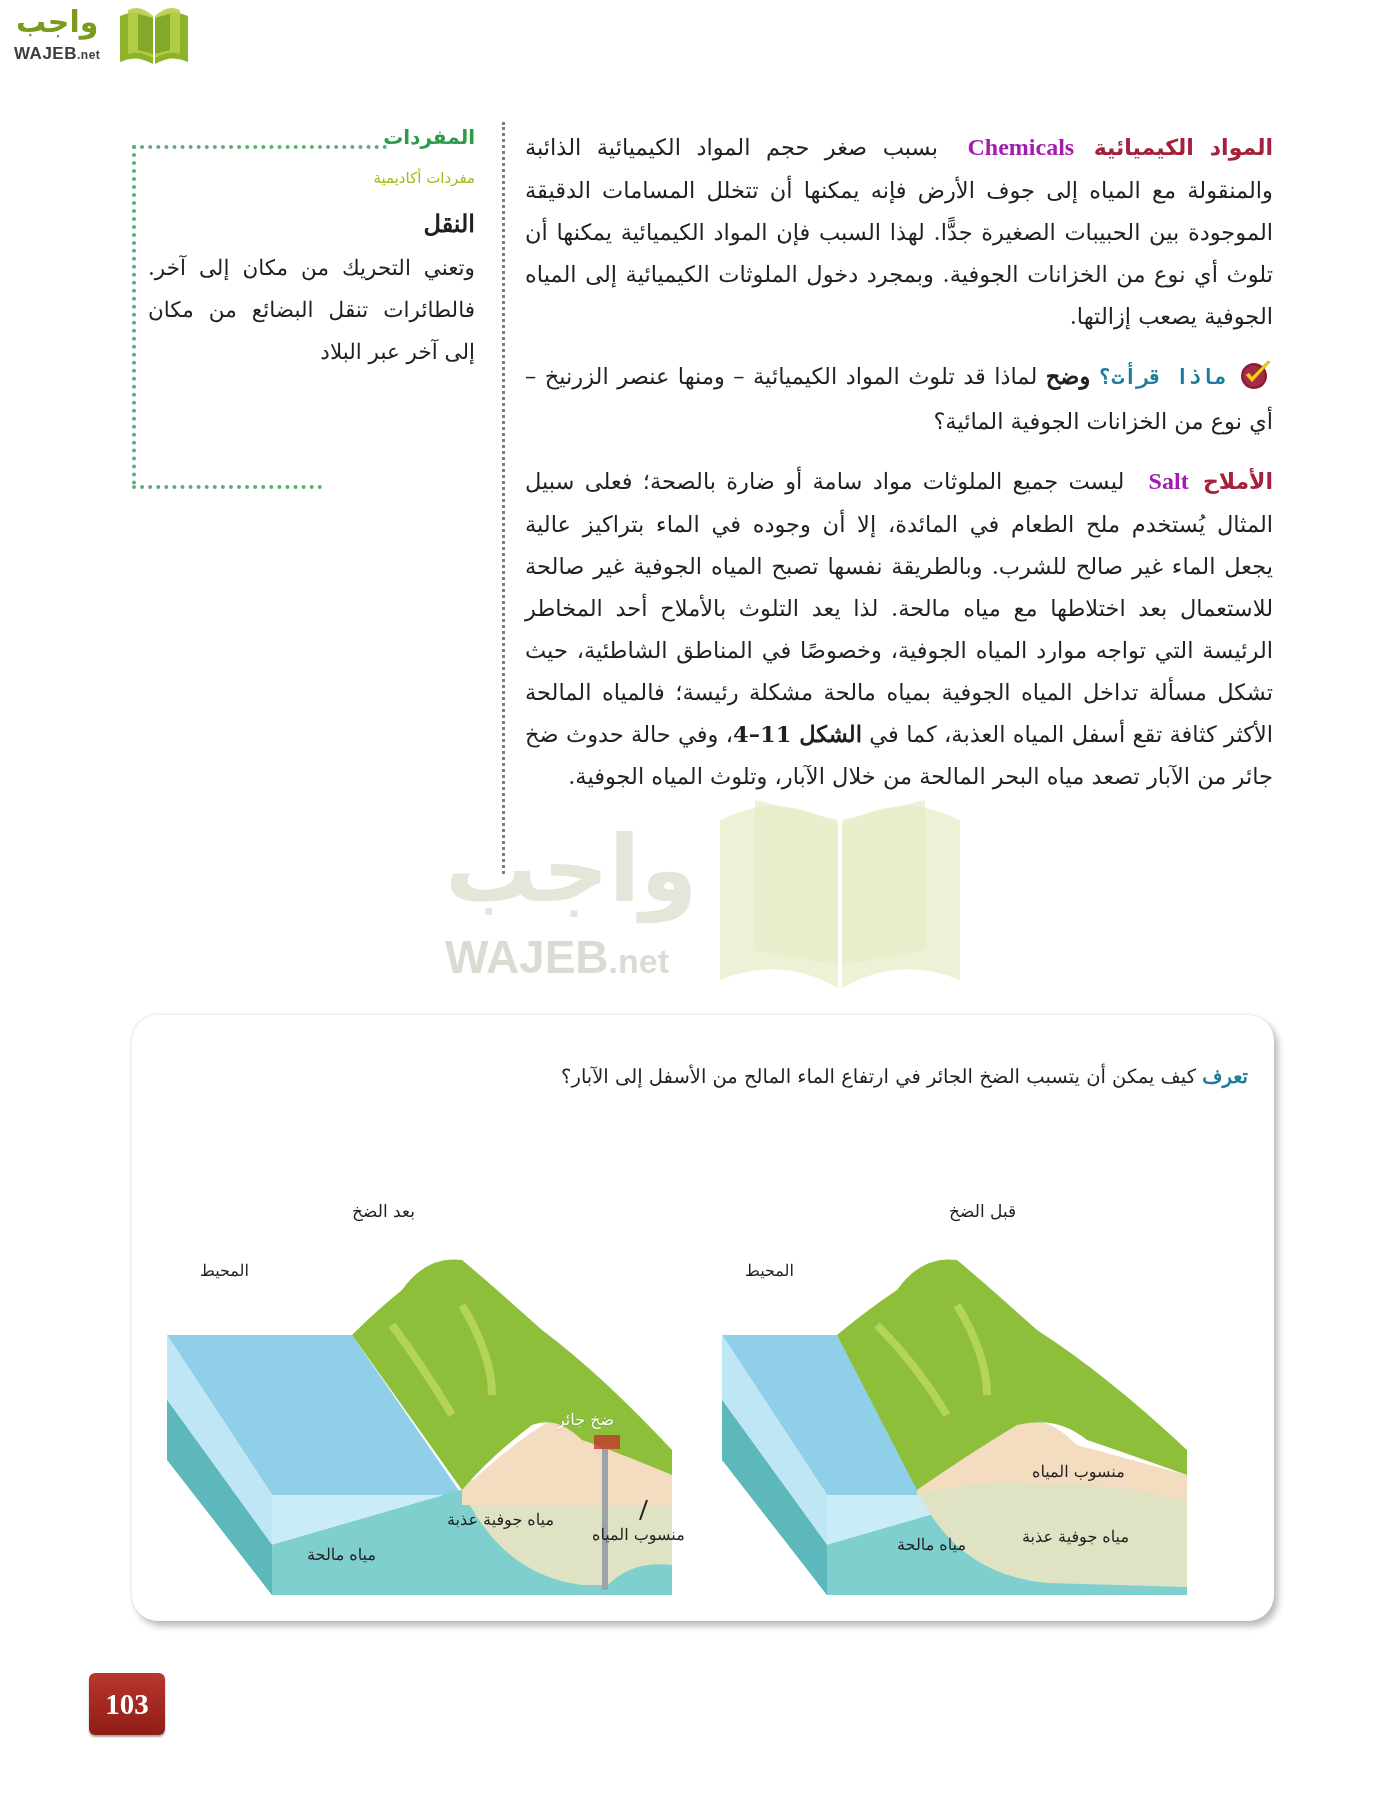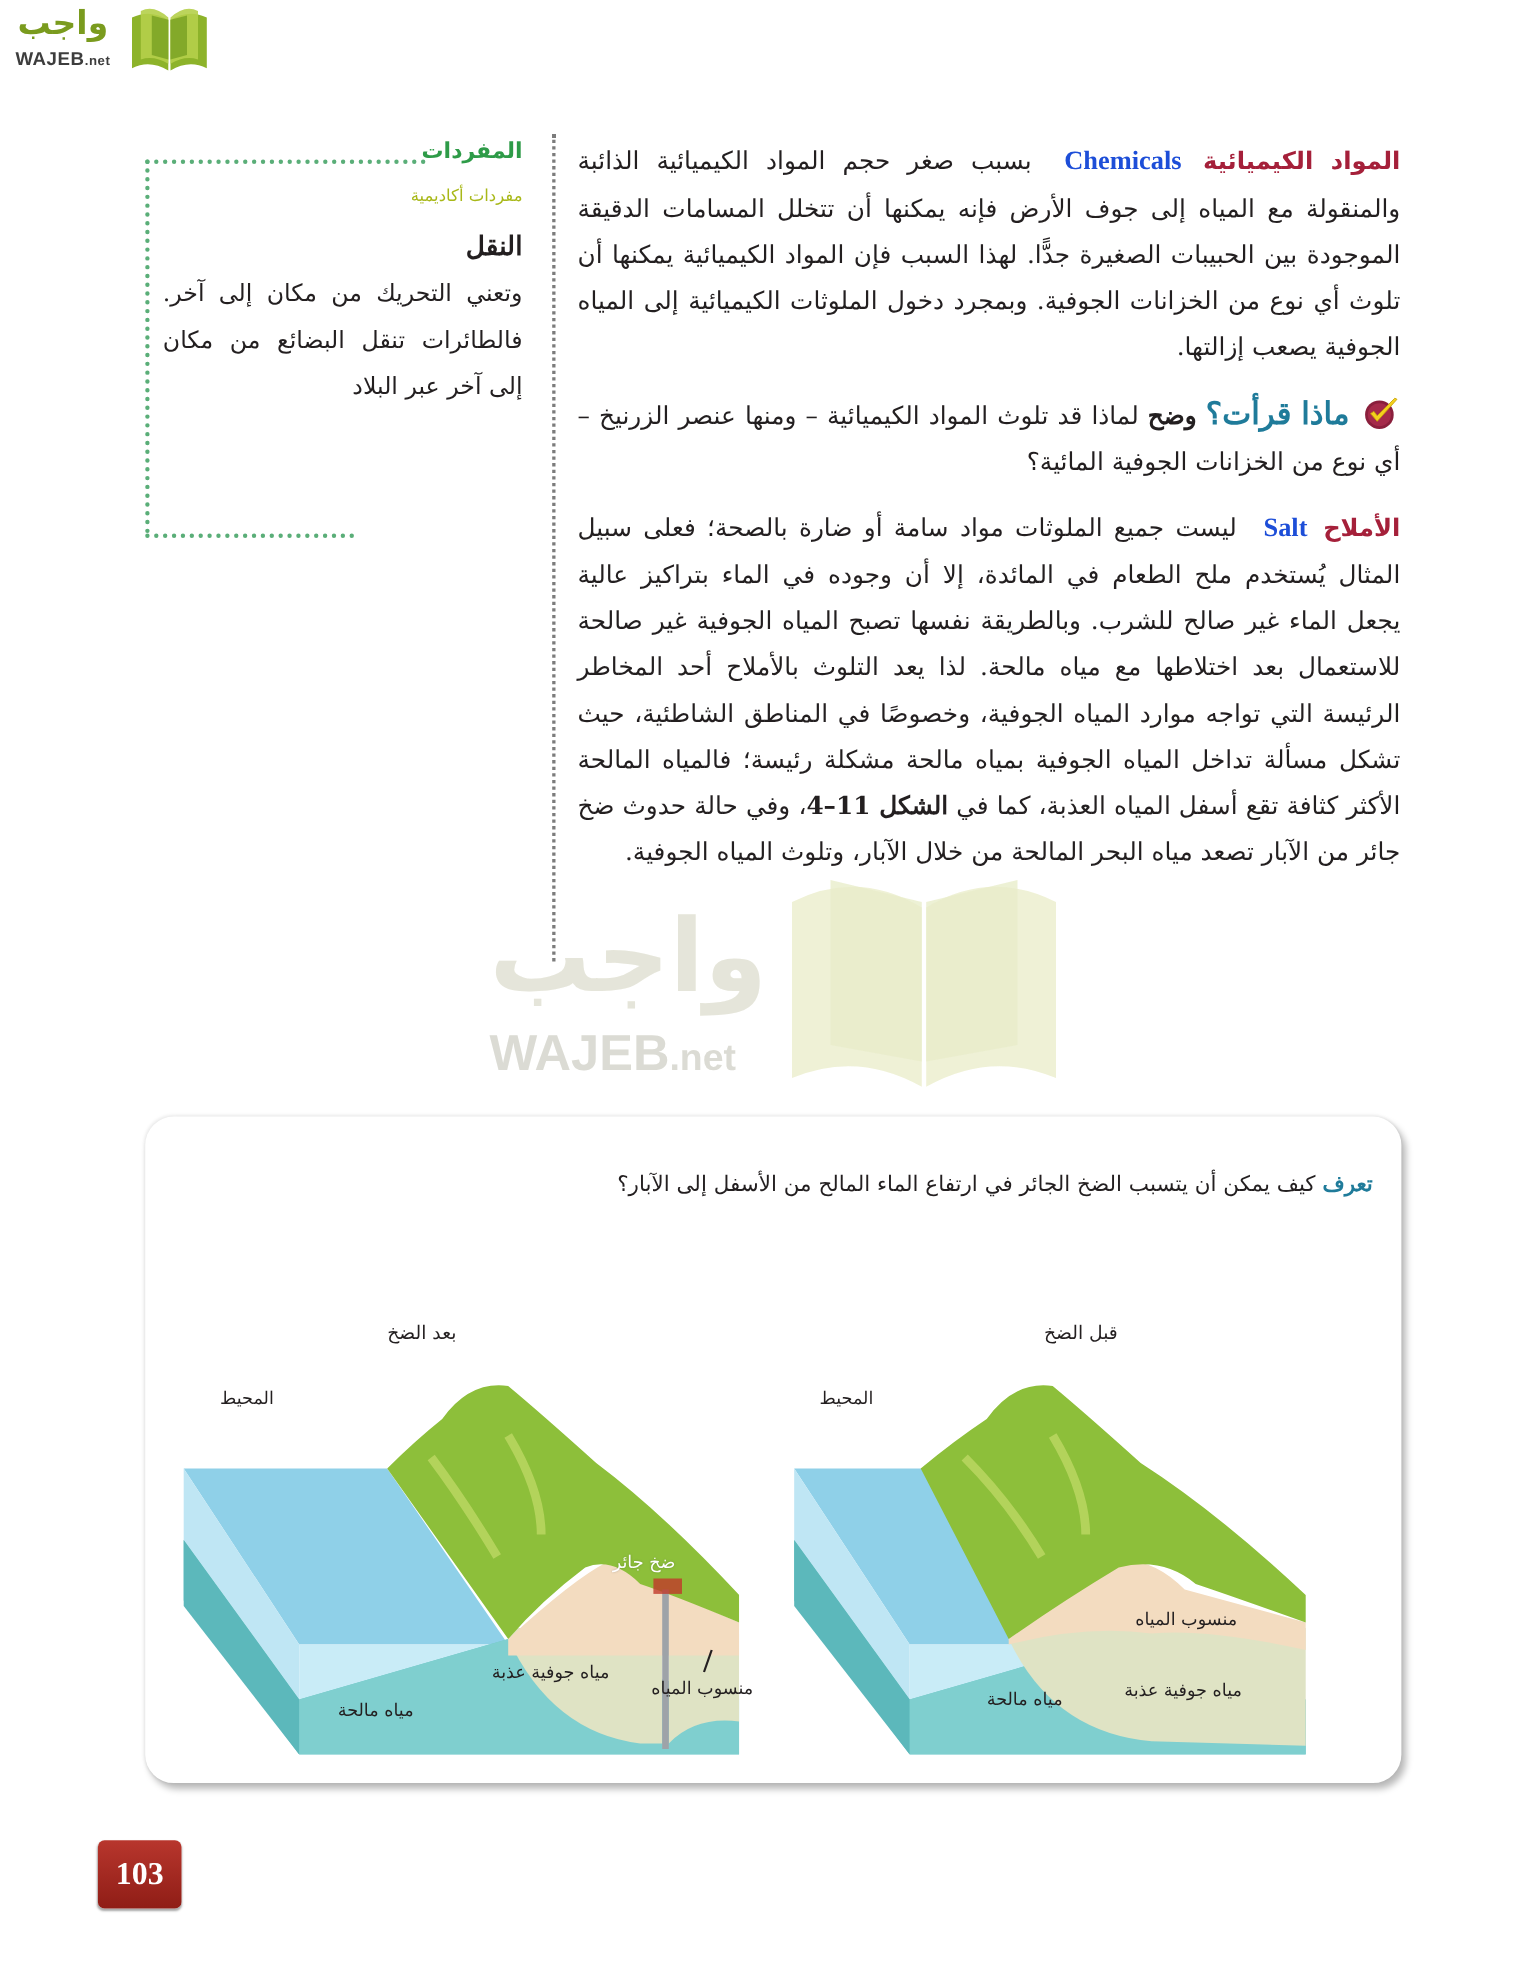--- a/index.html
+++ b/index.html
@@ -16,23 +16,23 @@
   .logo-text-en small { font-size: 12px; }
   .logo-book { position: absolute; left: 108px; top: 2px; width: 72px; height: 60px; }
 
   
   .main-col {
     position: absolute; left: 525px; top: 126px; width: 748px;
     direction: rtl; text-align: justify; font-size: 22.5px; line-height: 42px;
   }
   .para { margin: 0 0 18px 0; }
   .term-heading { color: #a5203a; font-weight: bold; font-family: "DejaVu Sans", sans-serif; font-size: 22px; }
-  .term-en { color: #1d4ed8; font-weight: bold; font-family: "Liberation Serif", serif; font-size: 24px; margin: 0 4px 0 14px; }
+  .term-en { color: #a21caf; font-weight: bold; font-family: "Liberation Serif", serif; font-size: 24px; margin: 0 4px 0 14px; }
   .check-icon { display: inline-block; width: 34px; height: 30px; vertical-align: -6px; margin-left: 4px; }
-  .check-label { color: #1f7b9a; font-weight: bold; font-family: Liberation Sans, sans-serif; font-size: 28px; }
+  .check-label { color: #1f7b9a; font-weight: bold; font-family: Liberation Mono, monospace; font-size: 21px; }
   .bold { font-weight: bold; }
 
   
   .divider { position: absolute; left: 502px; top: 122px; height: 752px; border-left: 3px dotted #7c7c7c; }
 
   
   .vocab { position: absolute; left: 130px; top: 125px; width: 345px; direction: rtl; }
   .vocab-head-row { position: relative; height: 36px; }
   .vocab-title { position: absolute; right: 0; top: 0; color: #2e9b48; font-weight: bold; font-family: "DejaVu Sans", sans-serif; font-size: 20px; }
   .vocab-dotline-top { position: absolute; left: 2px; right: 88px; top: 20px; border-top: 4px dotted #5aae78; }

